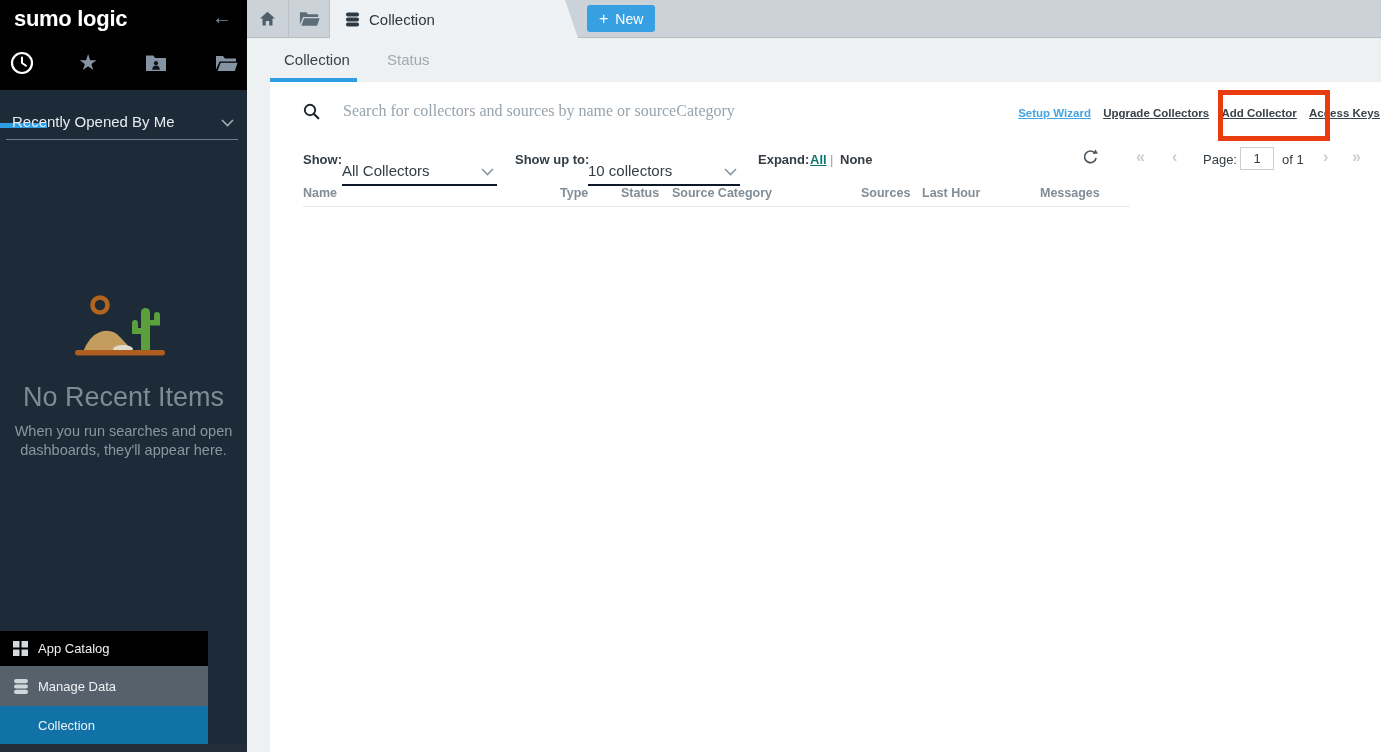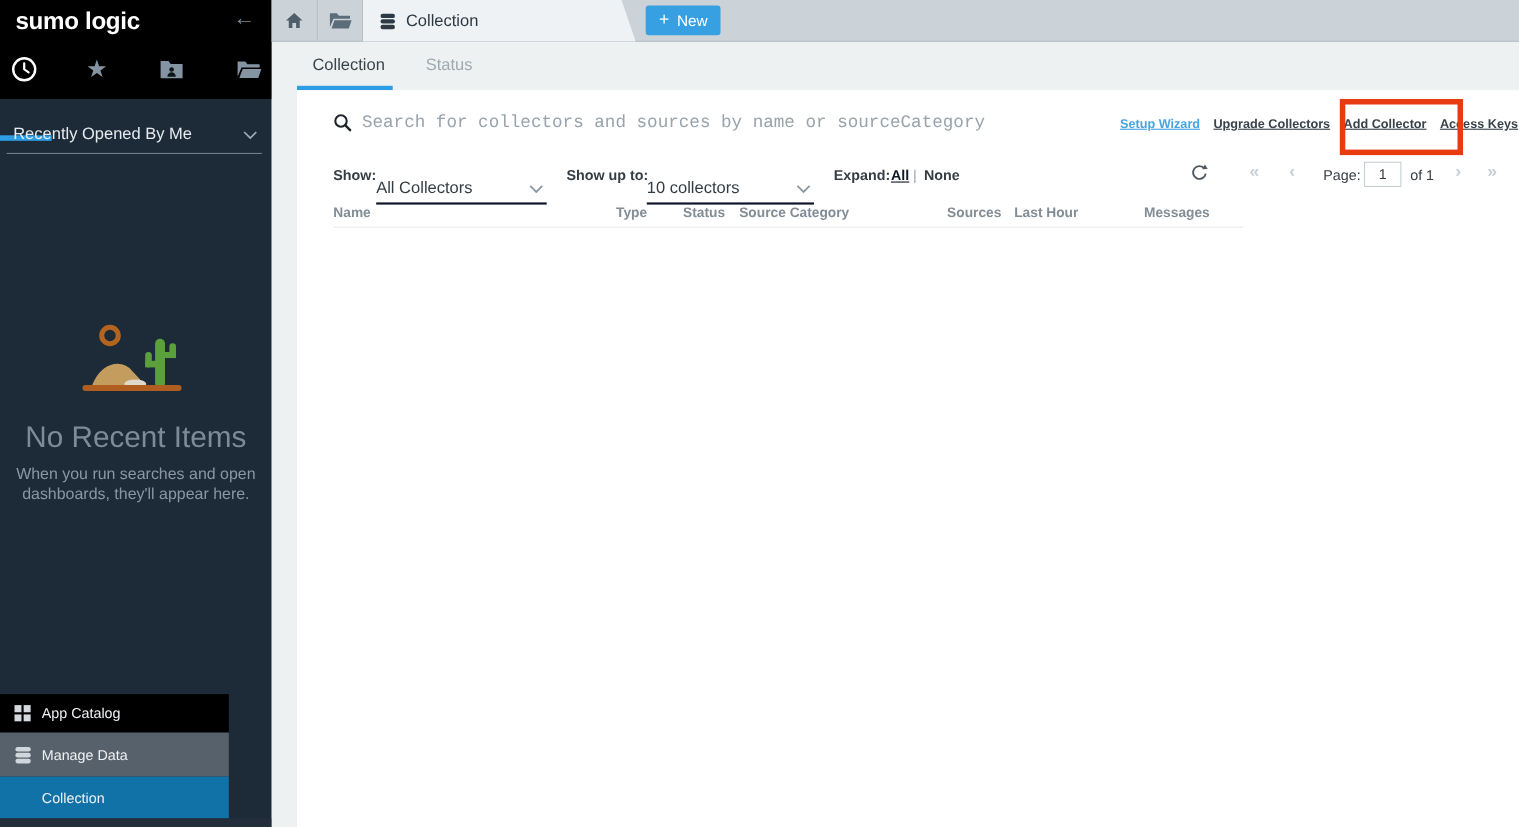--- a/index.html
+++ b/index.html
@@ -50,22 +50,22 @@
     color:#fff; font-size:14px; display:flex; align-items:center; gap:7px; z-index:3; cursor:pointer; border:none; }
   .btn-new .plus { font-size:16px; line-height:1; }
 
   .subtabs { position:absolute; left:0; top:38px; width:1134px; height:44px; }
   .st-collection { position:absolute; left:37px; top:13px; font-size:15px; color:#39434c; cursor:pointer; }
   .st-status { position:absolute; left:140px; top:13px; font-size:15px; color:#9fa9b1; cursor:pointer; }
   .st-underline { position:absolute; left:23px; top:40px; width:87px; height:4px; background:#2d9ee4; }
 
   .panel { position:absolute; left:23px; top:82px; width:1111px; height:670px; background:#fff; }
   .search-icon { position:absolute; left:33px; top:21px; }
-  .search-input { position:absolute; left:59px; top:14px; width:660px; height:30px; border:none; outline:none;
-    font-family:Liberation Mono, monospace; font-size:16px; color:#5a646b; background:transparent; }
+  .search-input { position:absolute; left:73px; top:14px; width:660px; height:30px; border:none; outline:none;
+    font-family:Liberation Serif, serif; font-size:16px; color:#5a646b; background:transparent; }
   .search-input::placeholder { color:#99a3ab; opacity:1; }
   .links { position:absolute; top:25px; right:1px; white-space:nowrap; font-size:11.5px; font-weight:bold; }
   .links a { margin-left:9px; color:#39434b; text-decoration:underline; cursor:pointer;margin-top:12px; }
   .links a.blue { color:#45a4e2; }
   .redbox { position:absolute; left:948px; top:8px; width:112px; height:51px; border:5px solid #e83b10; z-index:6; }
 
   .controls { position:absolute; left:0; top:61px; width:1114px; height:36px; font-size:13px; color:#343d44; }
   .c-lbl { position:absolute; top:9px; font-weight:bold; }
   .dd { position:absolute; top:12px; height:31px; border-bottom:2px solid #0f172a; cursor:pointer; }
   .dd .val { position:absolute; left:0; top:7px; font-size:15px; color:#343d44; white-space:nowrap; }
@@ -224,21 +224,21 @@
         </svg>
       </div>
       <span class="c-lbl" style="left:245px;">Show up to:</span>
       <div class="dd" style="left:318px; width:152px;">
         <span class="val">10 collectors</span>
         <svg class="chev" width="13" height="8" viewBox="0 0 13 8">
           <polyline points="1,1 6.5,6.5 12,1" fill="none" stroke="#8a97a1" stroke-width="1.6"></polyline>
         </svg>
       </div>
       <span class="c-lbl" style="left:488px;">Expand:</span>
-      <span class="c-lbl lnk" style="left:540px; color:#0f172a;">All</span>
+      <span class="c-lbl lnk" style="left:540px; color:#0f766e;">All</span>
       <span class="c-lbl" style="left:560px; color:#9aa5ac; font-weight:normal;">|</span>
       <span class="c-lbl" style="left:570px;text-align:right;">None</span>
 
       <svg class="refresh" width="16" height="16" viewBox="0 0 16 16">
         <path d="M13 4.3 A5.8 5.8 0 1 0 14.1 8.8" fill="none" stroke="#4d575f" stroke-width="1.7"></path>
         <polygon points="13.4,0.6 16,4.6 10.9,4.9" fill="#4d575f"></polygon>
       </svg>
       <span class="pg-chev" style="left:866px;">«</span>
       <span class="pg-chev" style="left:902px;">‹</span>
       <span class="c-lbl" style="left:933px; font-weight:normal;">Page:</span>

